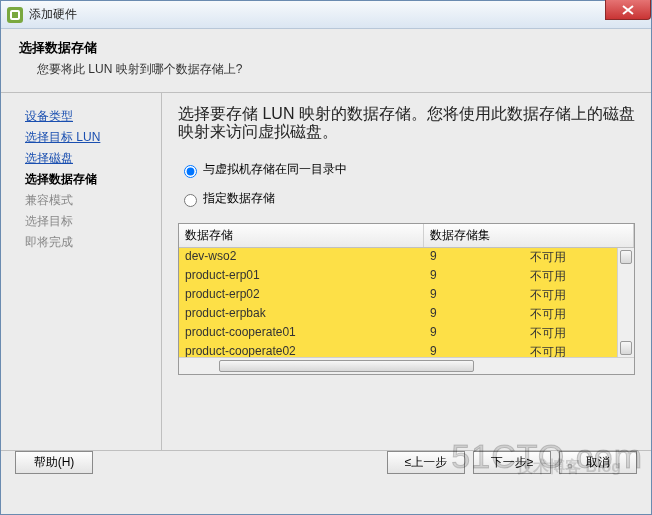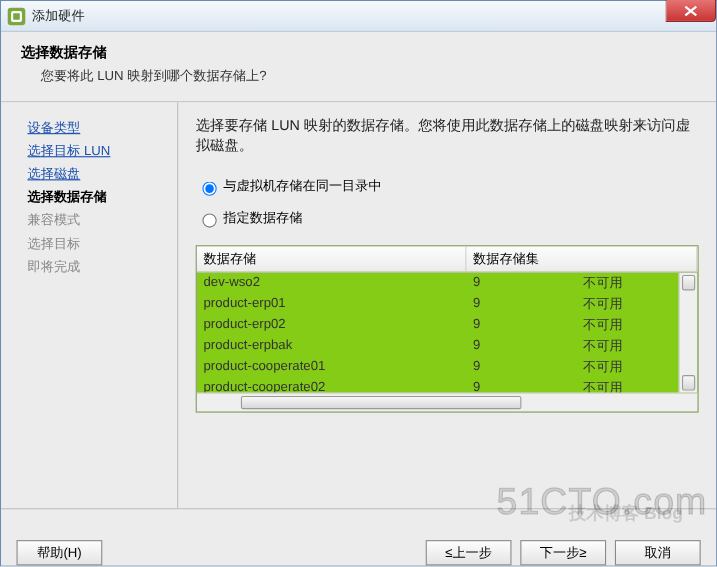--- a/index.html
+++ b/index.html
@@ -21,40 +21,40 @@
   .header p { margin: 0; font-size: 12px; color: #333; padding-left: 18px; }
 
   .body { flex: 1; display: flex; overflow: hidden; background:#ececec;}
   .sidebar { width: 160px; padding: 14px 8px 8px 24px; display:flex; flex-direction:column; gap:3px;}
   .sidebar .step { font-size: 12px; line-height: 18px; white-space:nowrap;}
   .sidebar .link { color: #1a4fb0; text-decoration: underline; cursor: pointer; }
   .sidebar .current { font-weight: bold; color: #000; }
   .sidebar .disabled { color: #888; }
 
   .main { flex: 1; border-left: 1px solid #bfbfbf; padding: 12px 16px 8px 16px; display:flex; flex-direction:column;}
-  .desc { font-size: 13px; line-height: 18px; color: #222; margin-bottom: 14px; }
+  .desc { font-size: 16px; line-height: 18px; color: #222; margin-bottom: 14px; }
   .radio-row { display: flex; align-items: flex-end; gap: 6px; margin: 6px 0 6px 6px; font-size: 12px; }
   .radio-row input { margin: 0; }
 
-  .table-wrap { margin-top: 10px; border: 1px solid #9a9a9a; background: #84cc16; height: 152px; display:flex; flex-direction:column;}
+  .table-wrap { margin-top: 10px; border: 1px solid #9a9a9a; background: #fde047; height: 152px; display:flex; flex-direction:column;}
   .thead { display: flex; background: linear-gradient(#fdfdfd,#ebebeb); border-bottom: 1px solid #c0c0c0; }
   .thead .th { padding: 3px 6px; font-size: 12px; border-right: 1px solid #d0d0d0; overflow:hidden; white-space:nowrap;}
   .col-a { flex: 0 0 245px; }
   .col-b { flex: 0 0 100px; }
   .col-c { flex: 1 1 auto; }
   .tbody { flex:1; overflow: hidden; position:relative;}
   .trow { display: flex; padding: 1px 0; font-size: 12px; color: #333;}
   .trow .td { padding: 0 6px; overflow:hidden; white-space:nowrap;}
   .scroll-v { position:absolute; right:0; top:0; bottom:0; width:17px; background:#efefef; border-left:1px solid #d0d0d0;}
   .scroll-v .thumb{ position:absolute; left:2px; right:2px; top:2px; height:14px; background:linear-gradient(#f7f7f7,#d8d8d8); border:1px solid #9a9a9a; border-radius:2px;}
   .scroll-v .btn-dn{position:absolute;left:2px;right:2px;bottom:2px;height:14px;background:linear-gradient(#f7f7f7,#d8d8d8);border:1px solid #9a9a9a;border-radius:2px;}
   .scroll-h { height:17px; background:#efefef; border-top:1px solid #d0d0d0; position:relative;}
   .scroll-h .thumb{position:absolute;top:2px;bottom:2px;left:40px;right:160px;background:linear-gradient(#f7f7f7,#d8d8d8);border:1px solid #9a9a9a;border-radius:2px;}
 
-  .footer { height: 52px; border-top: 1px solid #bfbfbf; display: flex; align-items: flex-end; padding: 0 14px; gap: 8px; background:#ececec;}
+  .footer { height: 64px; border-top: 1px solid #bfbfbf; display: flex; align-items: flex-start; padding: 0 14px; gap: 8px; background:#ececec;}
   .footer .btn { height: 23px; min-width: 78px; padding: 0 10px; background: linear-gradient(#fdfdfd, #e4e4e4); border: 1px solid #8a8a8a; font-size: 12px; cursor: pointer; }
   .footer .spacer { flex: 1; }
 
   .watermark { position:absolute; right:8px; bottom:38px; font-size:34px; font-weight:normal; color:rgba(0,0,0,0.12); font-family:Arial,sans-serif; letter-spacing:1px; -webkit-text-stroke:1px rgba(0,0,0,0.18); pointer-events:none;}
   .watermark2{ position:absolute; right:30px; bottom:36px; font-size:16px; font-weight:bold; color:rgba(0,0,0,0.15); pointer-events:none;}
   .window { position:relative; }
 </style>
 </head>
 <body>
 

